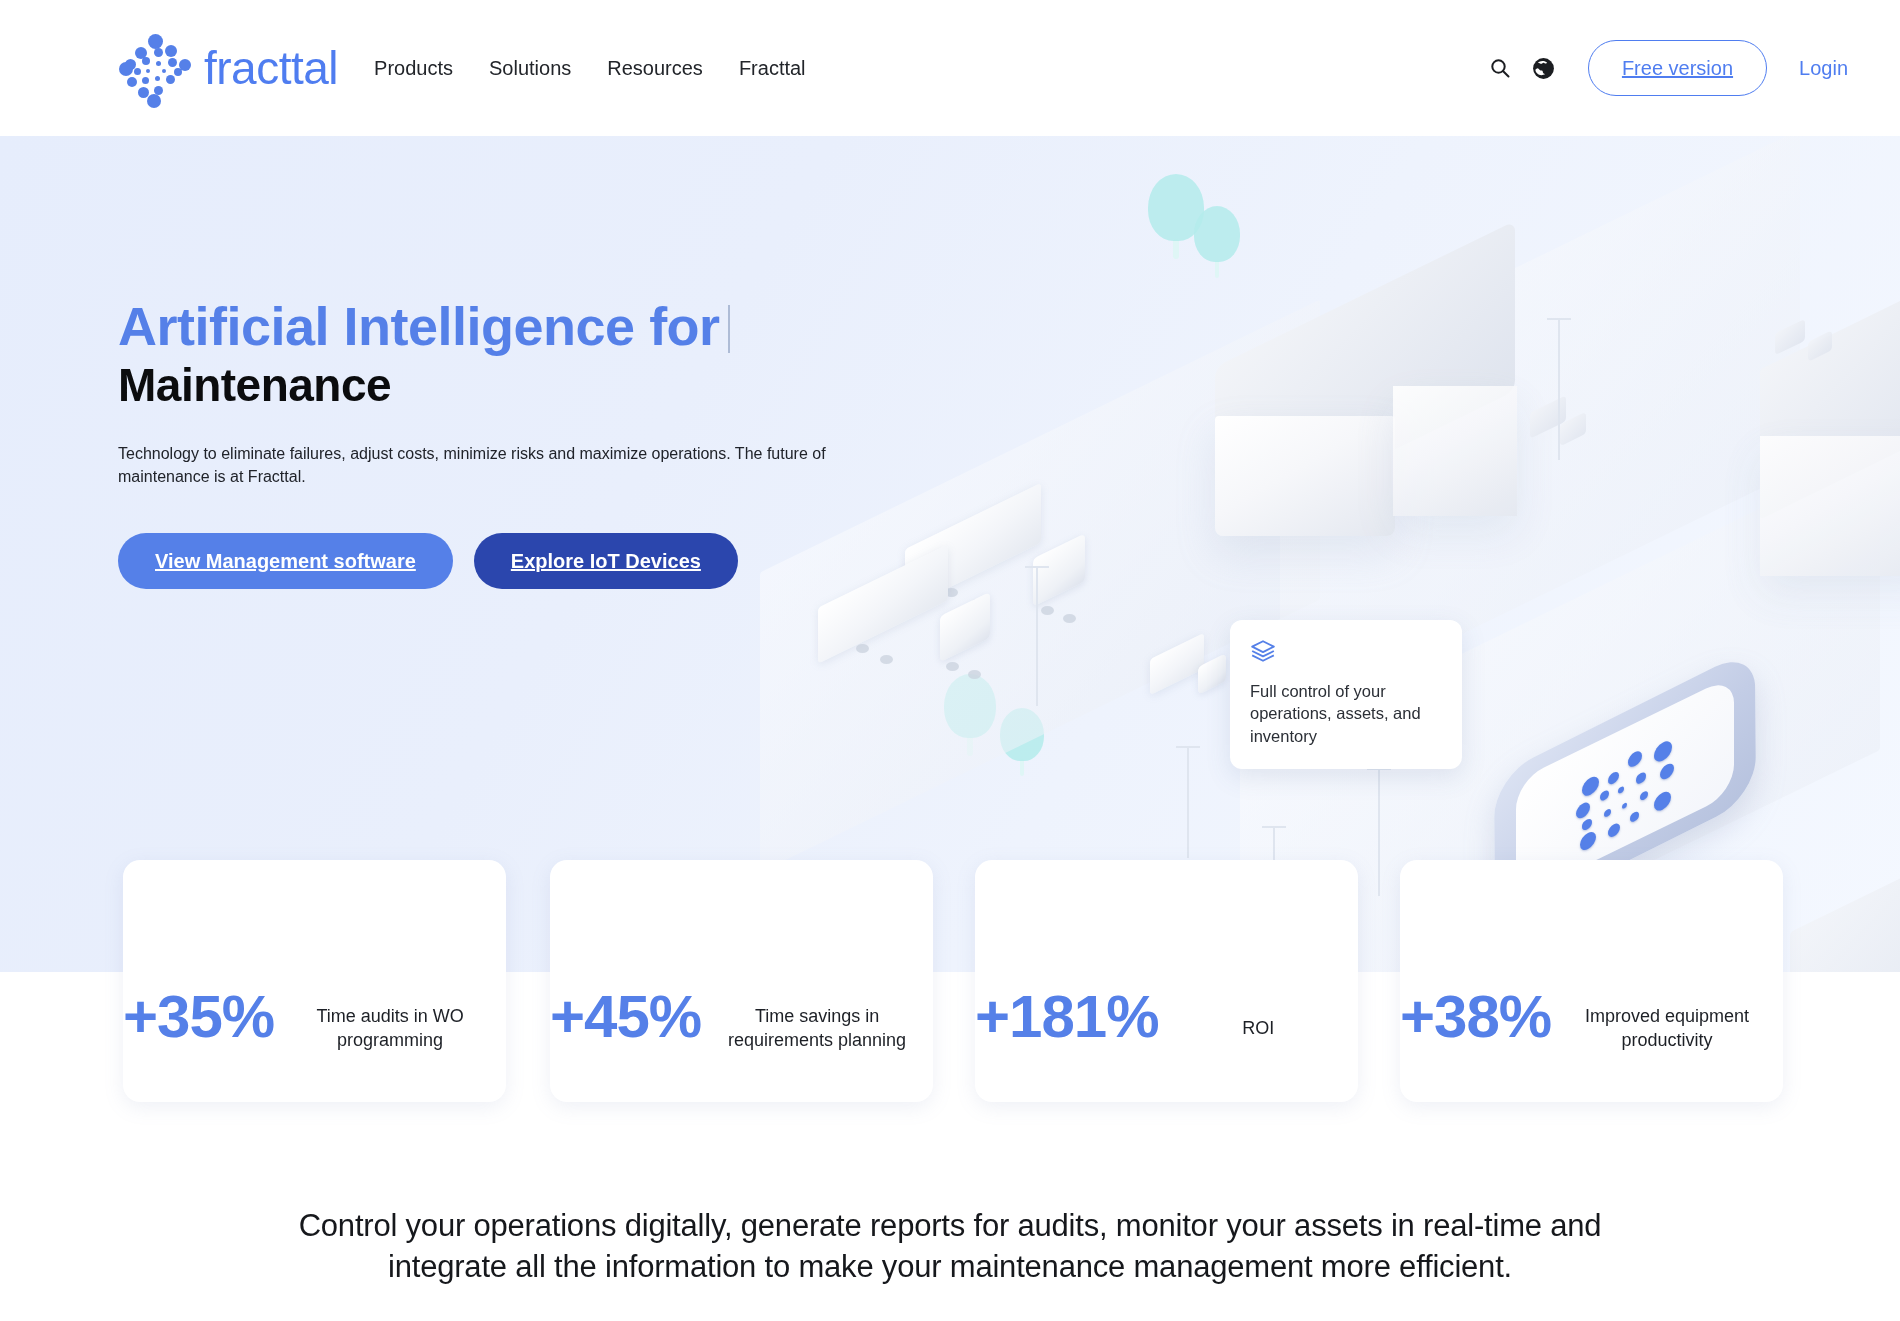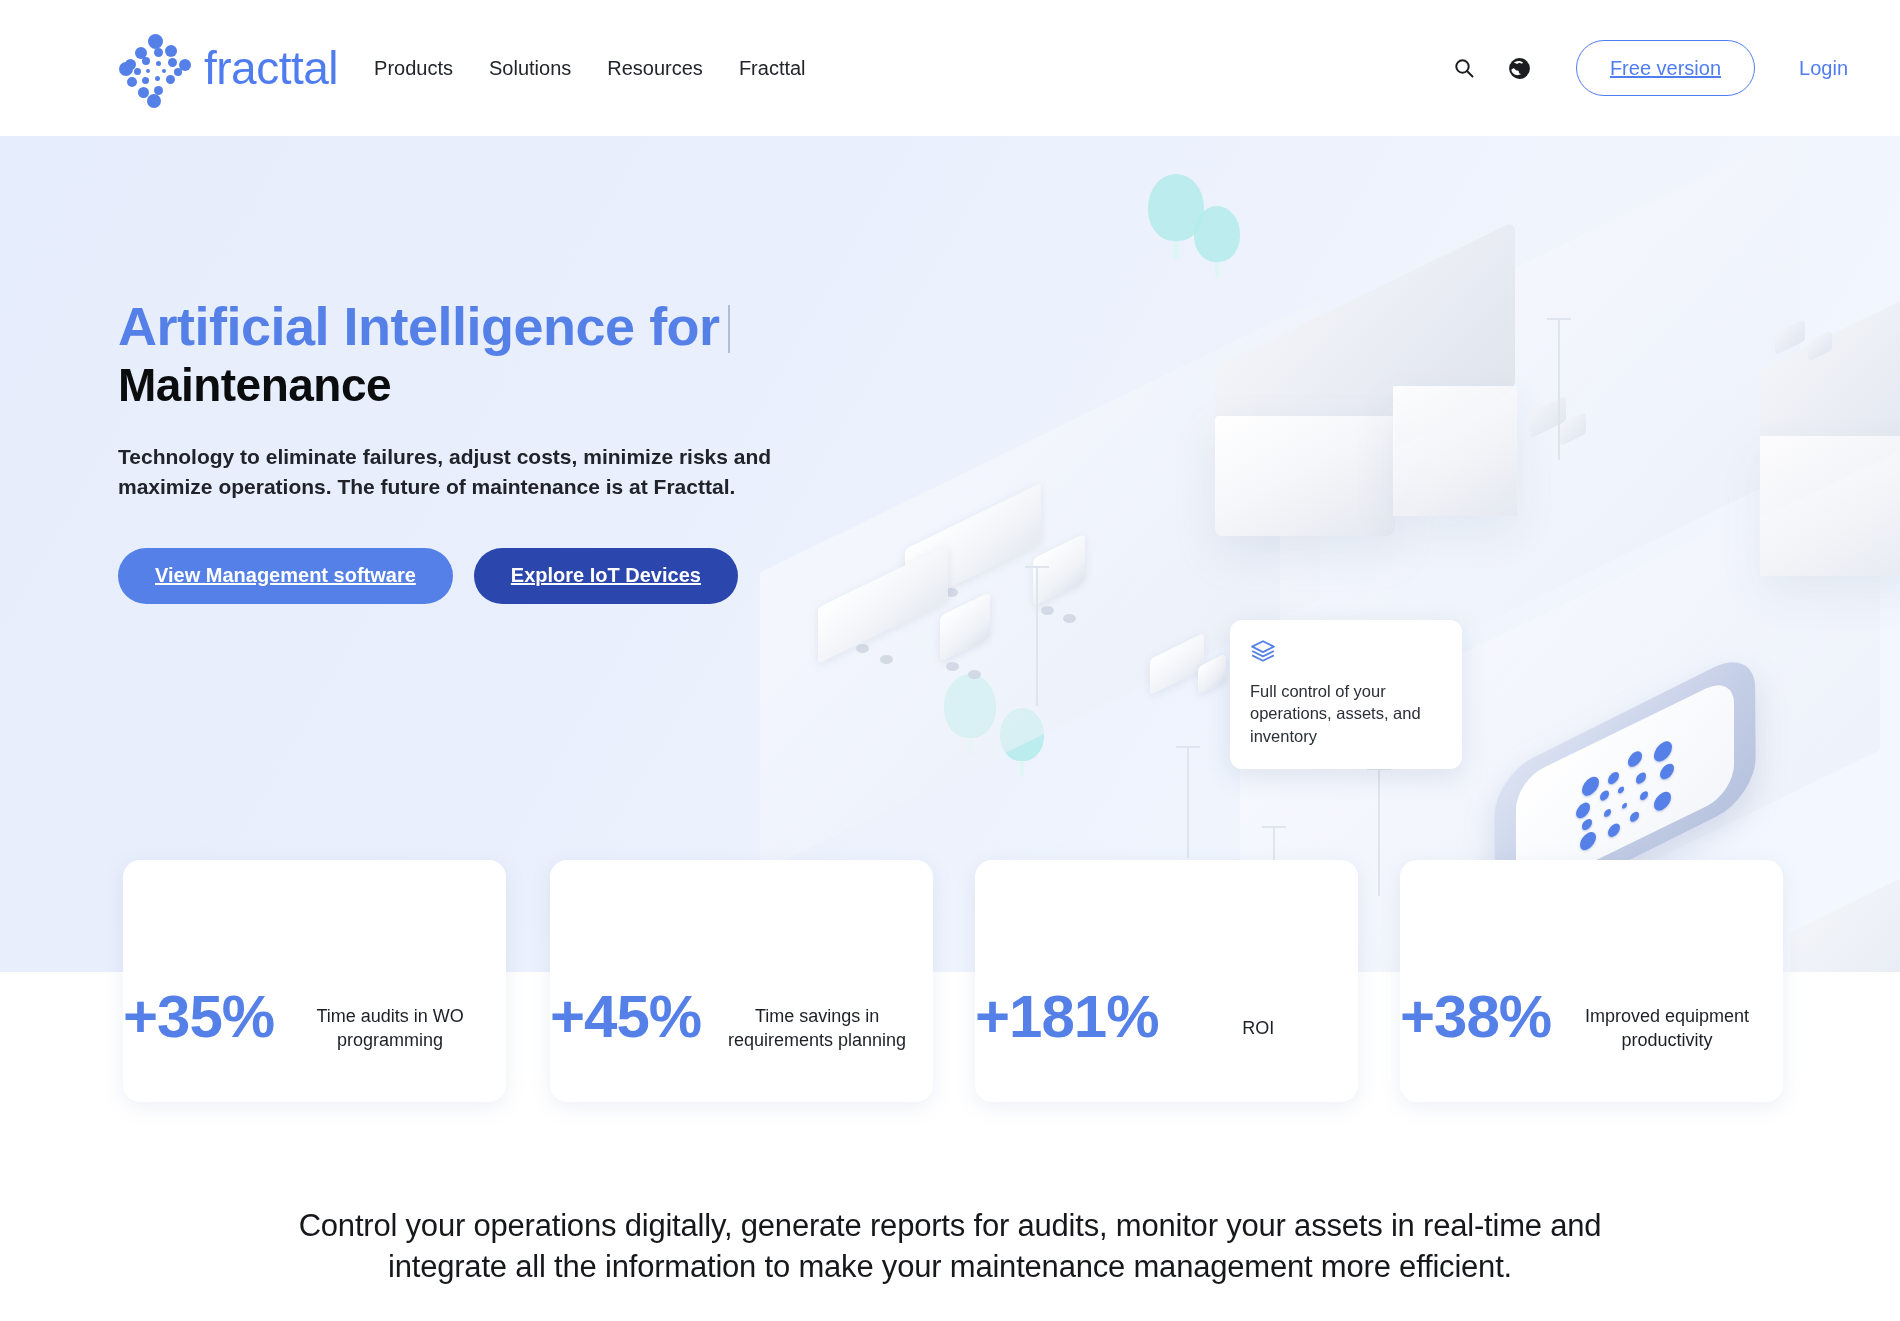--- a/index.html
+++ b/index.html
@@ -22,21 +22,21 @@
   .logo-mark .d { position:absolute; border-radius:50%; background:#5580e8; }
   .logo-word {
     margin-left:14px; font-size:46px; color:#4f7df0; letter-spacing:-0.5px;
     font-weight:400;
   }
   .nav { display:flex; align-items:center; margin-left:36px; gap:36px; }
   .nav a { font-size:20px; color:#22252a; text-decoration:none; white-space:nowrap; }
 
   .header-right {
     position:absolute; right:52px; top:0; height:136px;
-    display:flex; align-items:center; gap:12px;
+    display:flex; align-items:center; gap:0;
   }
   .icon-btn {
     width:44px; height:44px; display:flex; align-items:center; justify-content:center;
     color:#1b1d21;
   }
   .btn-free {
     margin-left:22px;
     height:56px; padding:0 33px; border:1.6px solid #4f7df0; border-radius:32px;
     color:#4f7df0; font-size:20px; background:#fff;
     display:flex; align-items:center; justify-content:center; white-space:nowrap;
@@ -54,21 +54,21 @@
     position:absolute; top:136px; left:0; width:1900px; height:836px;
     background:linear-gradient(120deg,#e6edfc 0%,#e9effc 35%,#eef3fd 60%,#f4f8ff 100%);
     overflow:hidden;
   }
   .hero-art { position:absolute; inset:0; }
 
   .hero-copy { position:absolute; left:118px; top:160px; width:760px; z-index:5; }
   .h-line1 { font-size:54px; font-weight:700; color:#5580e8; letter-spacing:-0.5px; line-height:1.14; white-space:nowrap; }
   .caret { display:inline-block; width:2px; height:48px; background:#aebcd6; vertical-align:-8px; margin-left:8px; }
   .h-line2, .h-line3 { font-size:46px; font-weight:700; color:#0b0c0e; letter-spacing:-0.5px; line-height:1.18; }
-  .hero-sub { margin-top:30px; font-size:21px; line-height:1.45; color:#20232a; width:740px;font-weight:bold; }
+  .hero-sub { margin-top:30px; font-size:16px; line-height:1.45; color:#20232a; width:740px; }
   .hero-btns { margin-top:45px; display:flex; gap:21px; }
   .btn-primary {
     height:56px; padding:0 37px; border-radius:32px; background:#5580e8; color:#fff;
     font-size:20px; font-weight:700; display:flex; align-items:center; white-space:nowrap;
   }
   .btn-navy {
     height:56px; padding:0 37px; border-radius:32px; background:#2b46ad; color:#fff;
     font-size:20px; font-weight:700; display:flex; align-items:center; white-space:nowrap;
   }
 

